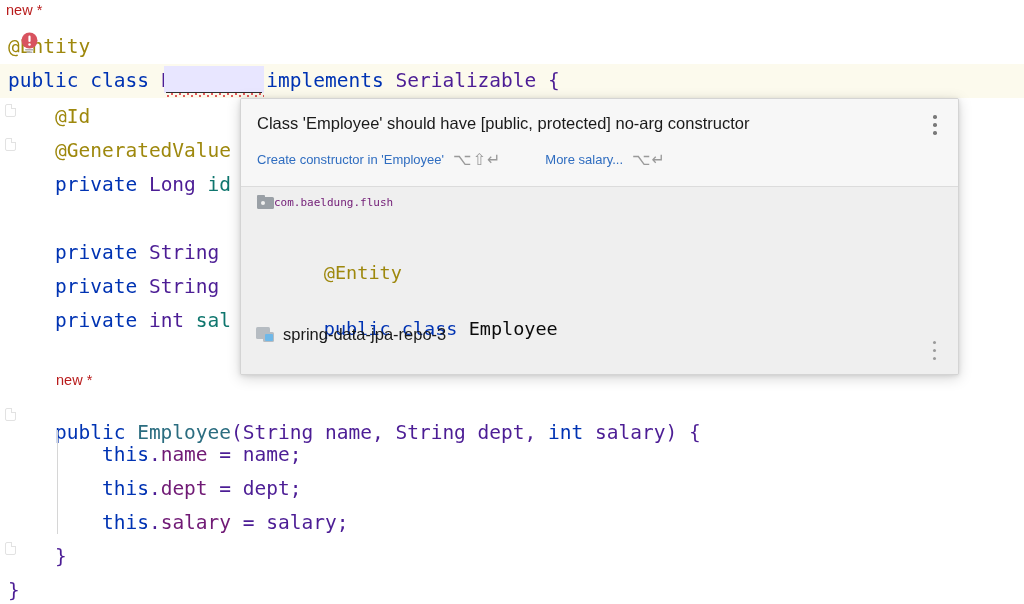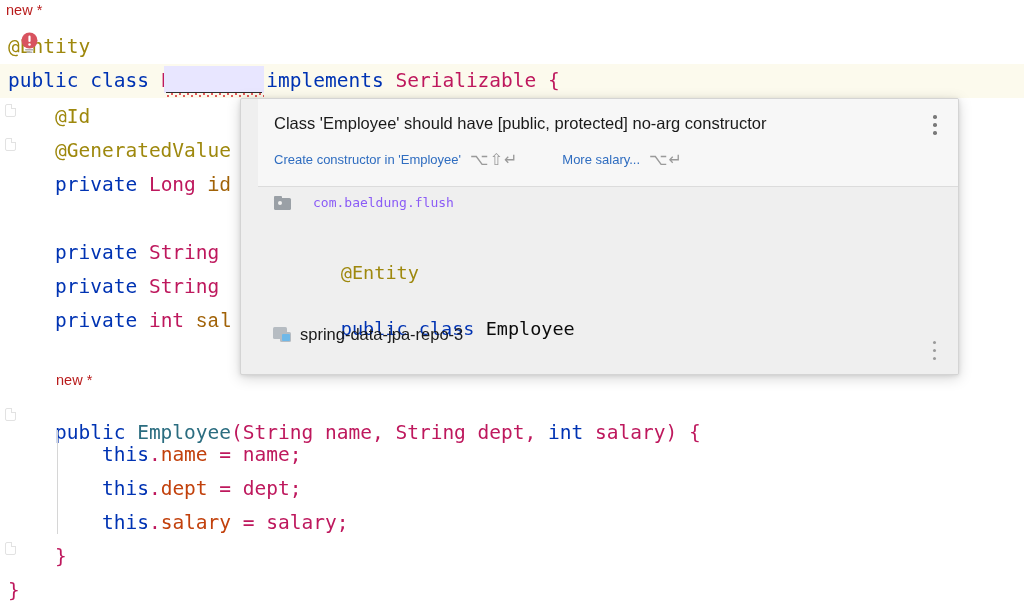--- a/index.html
+++ b/index.html
@@ -57,24 +57,24 @@
     font-family: "DejaVu Sans Mono", "Liberation Mono", monospace;
     font-size: 19.5px;
     color: #080808;
   }
   .code-line .txt { padding-left: 8px; }
 
   .line-hl { background: #fcfaed; }
 
   .kw      { color: #0033b3; }
   .anno    { color: #9e880d; }
-  .fieldnm { color: #c2410c; }
-  .dim     { color: #a16207; font-family: Liberation Mono, monospace; }
+  .fieldnm { color: #701a75; }
+  .dim     { color: #0f766e; }
   .classref{ color: #2b6d80; }
-  .plain   { color: #be185d; text-align: center; }
+  .plain   { color: #4c1d95; text-align: center; }
 
   .inlay {
     position: absolute;
     font-family: "Liberation Sans", sans-serif;
     font-size: 14.5px;
     color: #b91c1c;
     white-space: pre;
   }
 
   .indent-guide {
@@ -115,21 +115,20 @@
     left: 240px;
     top: 98px;
     width: 719px;
     height: 277px;
     background: #efefef;
     border: 1px solid #d4d4d4;
     border-radius: 2px;
     box-shadow: 0 3px 14px rgba(0,0,0,0.17), 0 1px 4px rgba(0,0,0,0.10);
     box-sizing: border-box;
     overflow: hidden;
-    padding-left: 17px;
   }
   .popup-header {
     position: relative;
     background: #f7f7f7;
     height: 88px;
     border-bottom: 1px solid #dcdcdc;
     box-sizing: border-box;
   }
   .popup-msg {
     position: absolute;
@@ -191,23 +190,23 @@
 
   .doc-pkg {
     position: absolute;
     left: 16px;
     top: 8px;
     display: flex;
     align-items: center;
   }
   .doc-pkg-label {
     font-family: "DejaVu Sans Mono", "Liberation Mono", monospace;
-    font-size: 13px;
-    color: #8b5cf6;
-    margin-left: 22px;
+    font-size: 11px;
+    color: #701a75;
+    margin-left: 0;
     white-space: pre;
   }
 
   .pkg-icon {
     position: relative;
     width: 17px; height: 14px;
   }
   .pkg-icon .body {
     position: absolute;
     left: 0; top: 2px;

